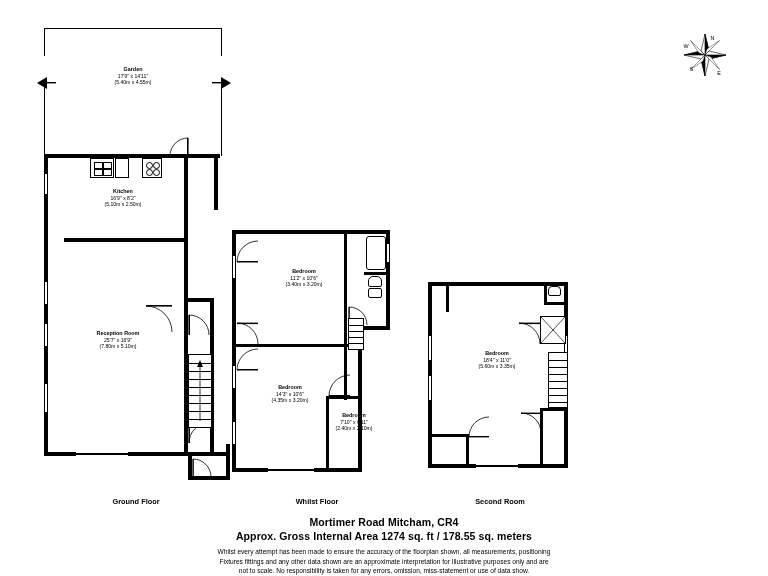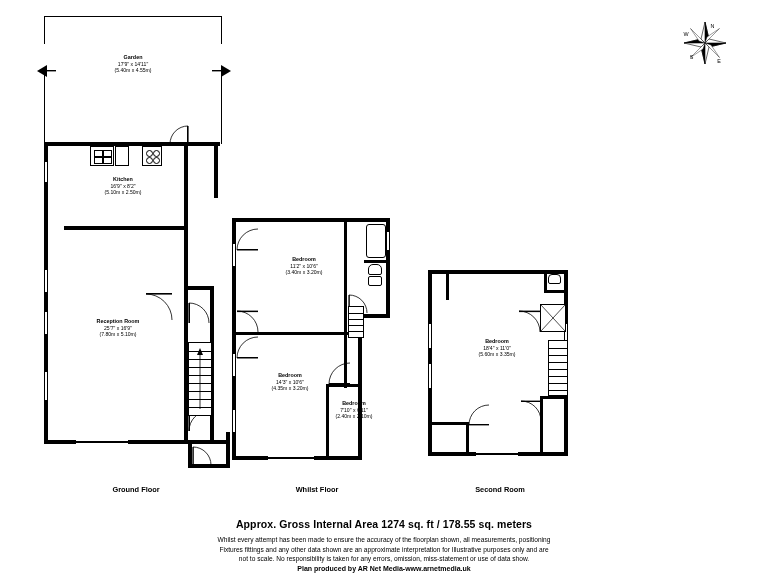--- a/index.html
+++ b/index.html
@@ -10,21 +10,21 @@
   body {
     width: 768px;
     height: 576px;
     position: relative;
     font-family: "Liberation Sans", sans-serif;
     color: #000000;
     overflow: hidden;
   }
   .stage {
     position: absolute;
-    left: 0; top: 4px;
+    left: 0; top: 16px;
     width: 768px;
     height: 412px;
   }
   .abs { position: absolute; }
 
   
   .wall {
     position: absolute;
     background: #000000;
   }
@@ -373,20 +373,23 @@
 
     <div class="lbl" style="left:32px; top:74px; width:82px;">
       <span class="name">Bedroom</span>
       <span class="dim">18'4" x 11'0"</span>
       <span class="dim">(5.60m x 3.35m)</span>
     </div>
   </div>
 
   <div class="floor-label" style="left:440px; top:481px; width:120px;">Second Room</div>
 
+  <div class="footer" style="top:500px;">
+    <div class="title">Mortimer Road Mitcham, CR4</div>
+  </div>
   <div class="footer" style="top:514px;">
     <div class="area">Approx. Gross Internal Area 1274 sq. ft / 178.55 sq. meters</div>
   </div>
   <div class="footer" style="top:531px;">
     <div class="disclaimer">Whilst every attempt has been made to ensure the accuracy of the floorplan shown, all measurements, positioning</div>
     <div class="disclaimer">Fixtures fittings and any other data shown are an approximate interpretation for Illustrative purposes only  and are</div>
     <div class="disclaimer">not to scale. No responsibility is taken for any errors, omission, miss-statement or use of data show.</div>
     <div class="producer">Plan produced by AR Net Media-www.arnetmedia.uk</div>
   </div>
 

